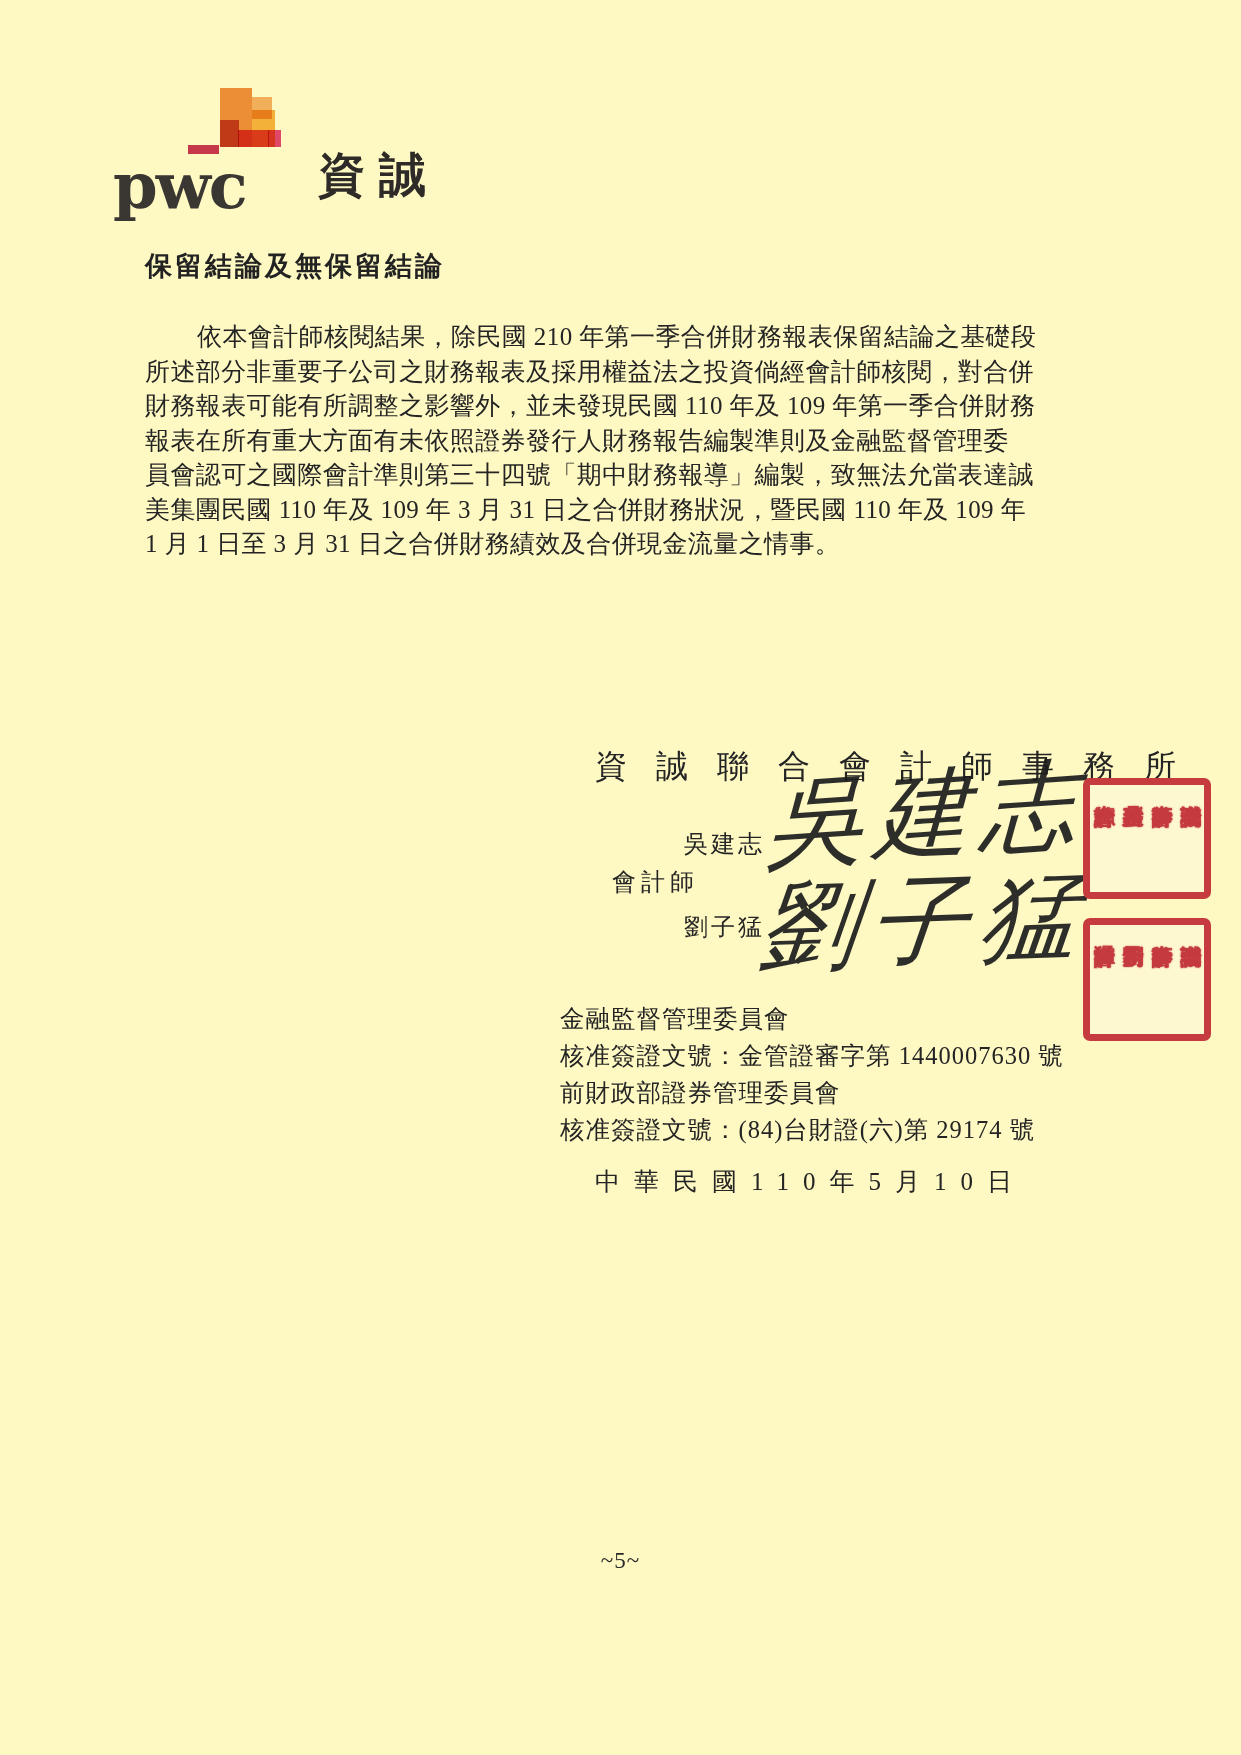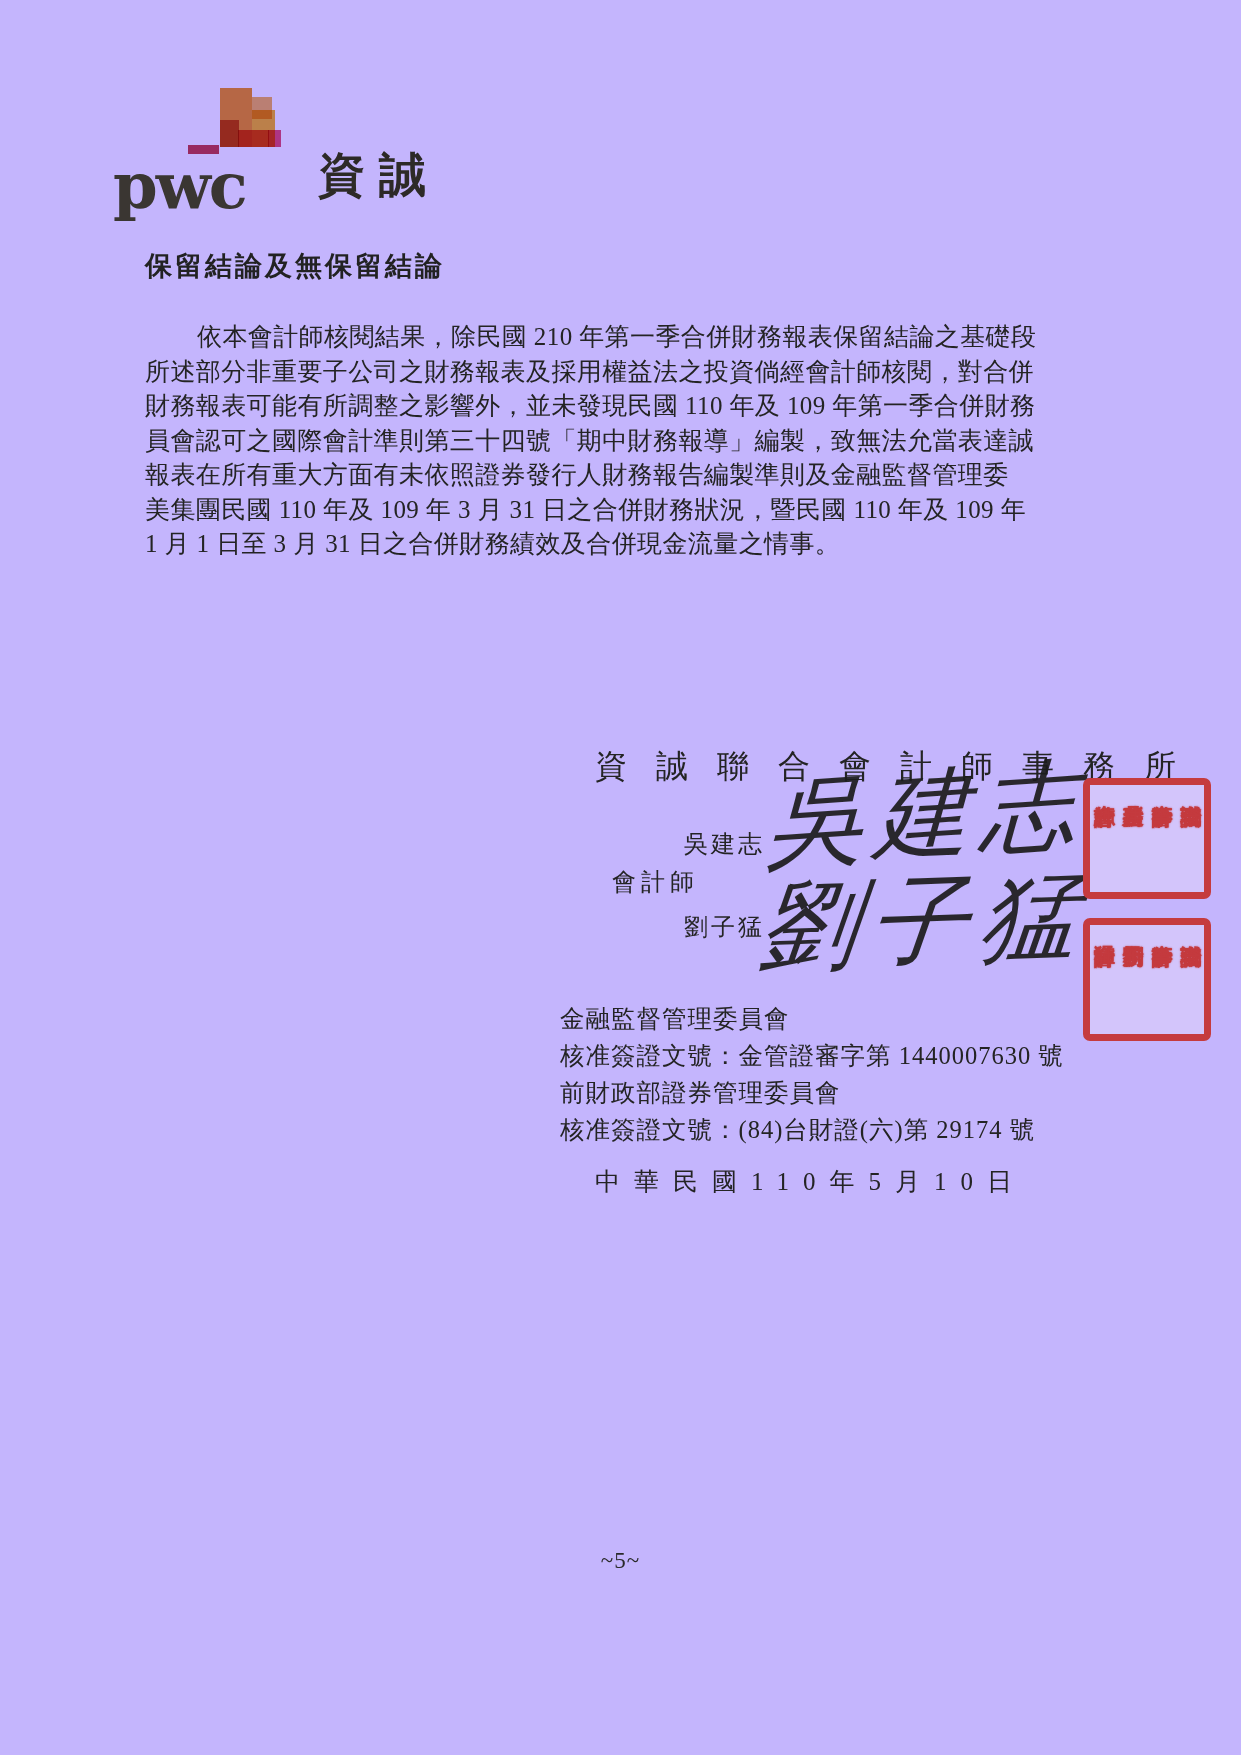--- a/index.html
+++ b/index.html
@@ -2,21 +2,21 @@
 <html><head>
 <meta charset="utf-8">
 <style>
   * { margin: 0; padding: 0; box-sizing: border-box; }
   html, body { background: #ffffff; }
   body { font-family: "Liberation Serif", "DejaVu Serif", serif; }
   .page {
     position: relative;
     width: 1241px;
     height: 1755px;
-    background: #c4b5fd;
+    background: #fef9c3;
     overflow: hidden;
     color: #1f1f1f;
   }
 
   
   .logo-area { position: absolute; left: 0; top: 0; width: 520px; height: 230px; }
   .logo-blocks { position: absolute; left: 186px; top: 84px; width: 100px; height: 72px; }
   .logo-blocks div { position: absolute; mix-blend-mode: multiply; }
   .lb1 { left: 34px; top: 4px;  width: 32px; height: 59px; background: #ed9145; }
   .lb2 { left: 66px; top: 13px; width: 20px; height: 22px; background: #f0a65c; opacity: .85; }
@@ -114,22 +114,22 @@
     <div class="wordmark">pwc</div>
     <div class="brand-cn">資誠</div>
   </div>
 
   <div class="section-title">保留結論及無保留結論</div>
 
   <div class="para">
     <div class="para-line indent">依本會計師核閱結果，除民國 210 年第一季合併財務報表保留結論之基礎段</div>
     <div class="para-line">所述部分非重要子公司之財務報表及採用權益法之投資倘經會計師核閱，對合併</div>
     <div class="para-line">財務報表可能有所調整之影響外，並未發現民國 110 年及 109 年第一季合併財務</div>
+    <div class="para-line">報表在所有重大方面有未依照證券發行人財務報告編製準則及金融監督管理委</div>
     <div class="para-line">員會認可之國際會計準則第三十四號「期中財務報導」編製，致無法允當表達誠</div>
-    <div class="para-line">報表在所有重大方面有未依照證券發行人財務報告編製準則及金融監督管理委</div>
     <div class="para-line">美集團民國 110 年及 109 年 3 月 31 日之合併財務狀況，暨民國 110 年及 109 年</div>
     <div class="para-line">1 月 1 日至 3 月 31 日之合併財務績效及合併現金流量之情事。</div>
   </div>
 
   <div class="firm-name">資誠聯合會計師事務所</div>
 
   <div class="role-label">會計師</div>
 
   <div class="acct-name n1">吳建志</div>
   <div class="acct-name n2">劉子猛</div>

